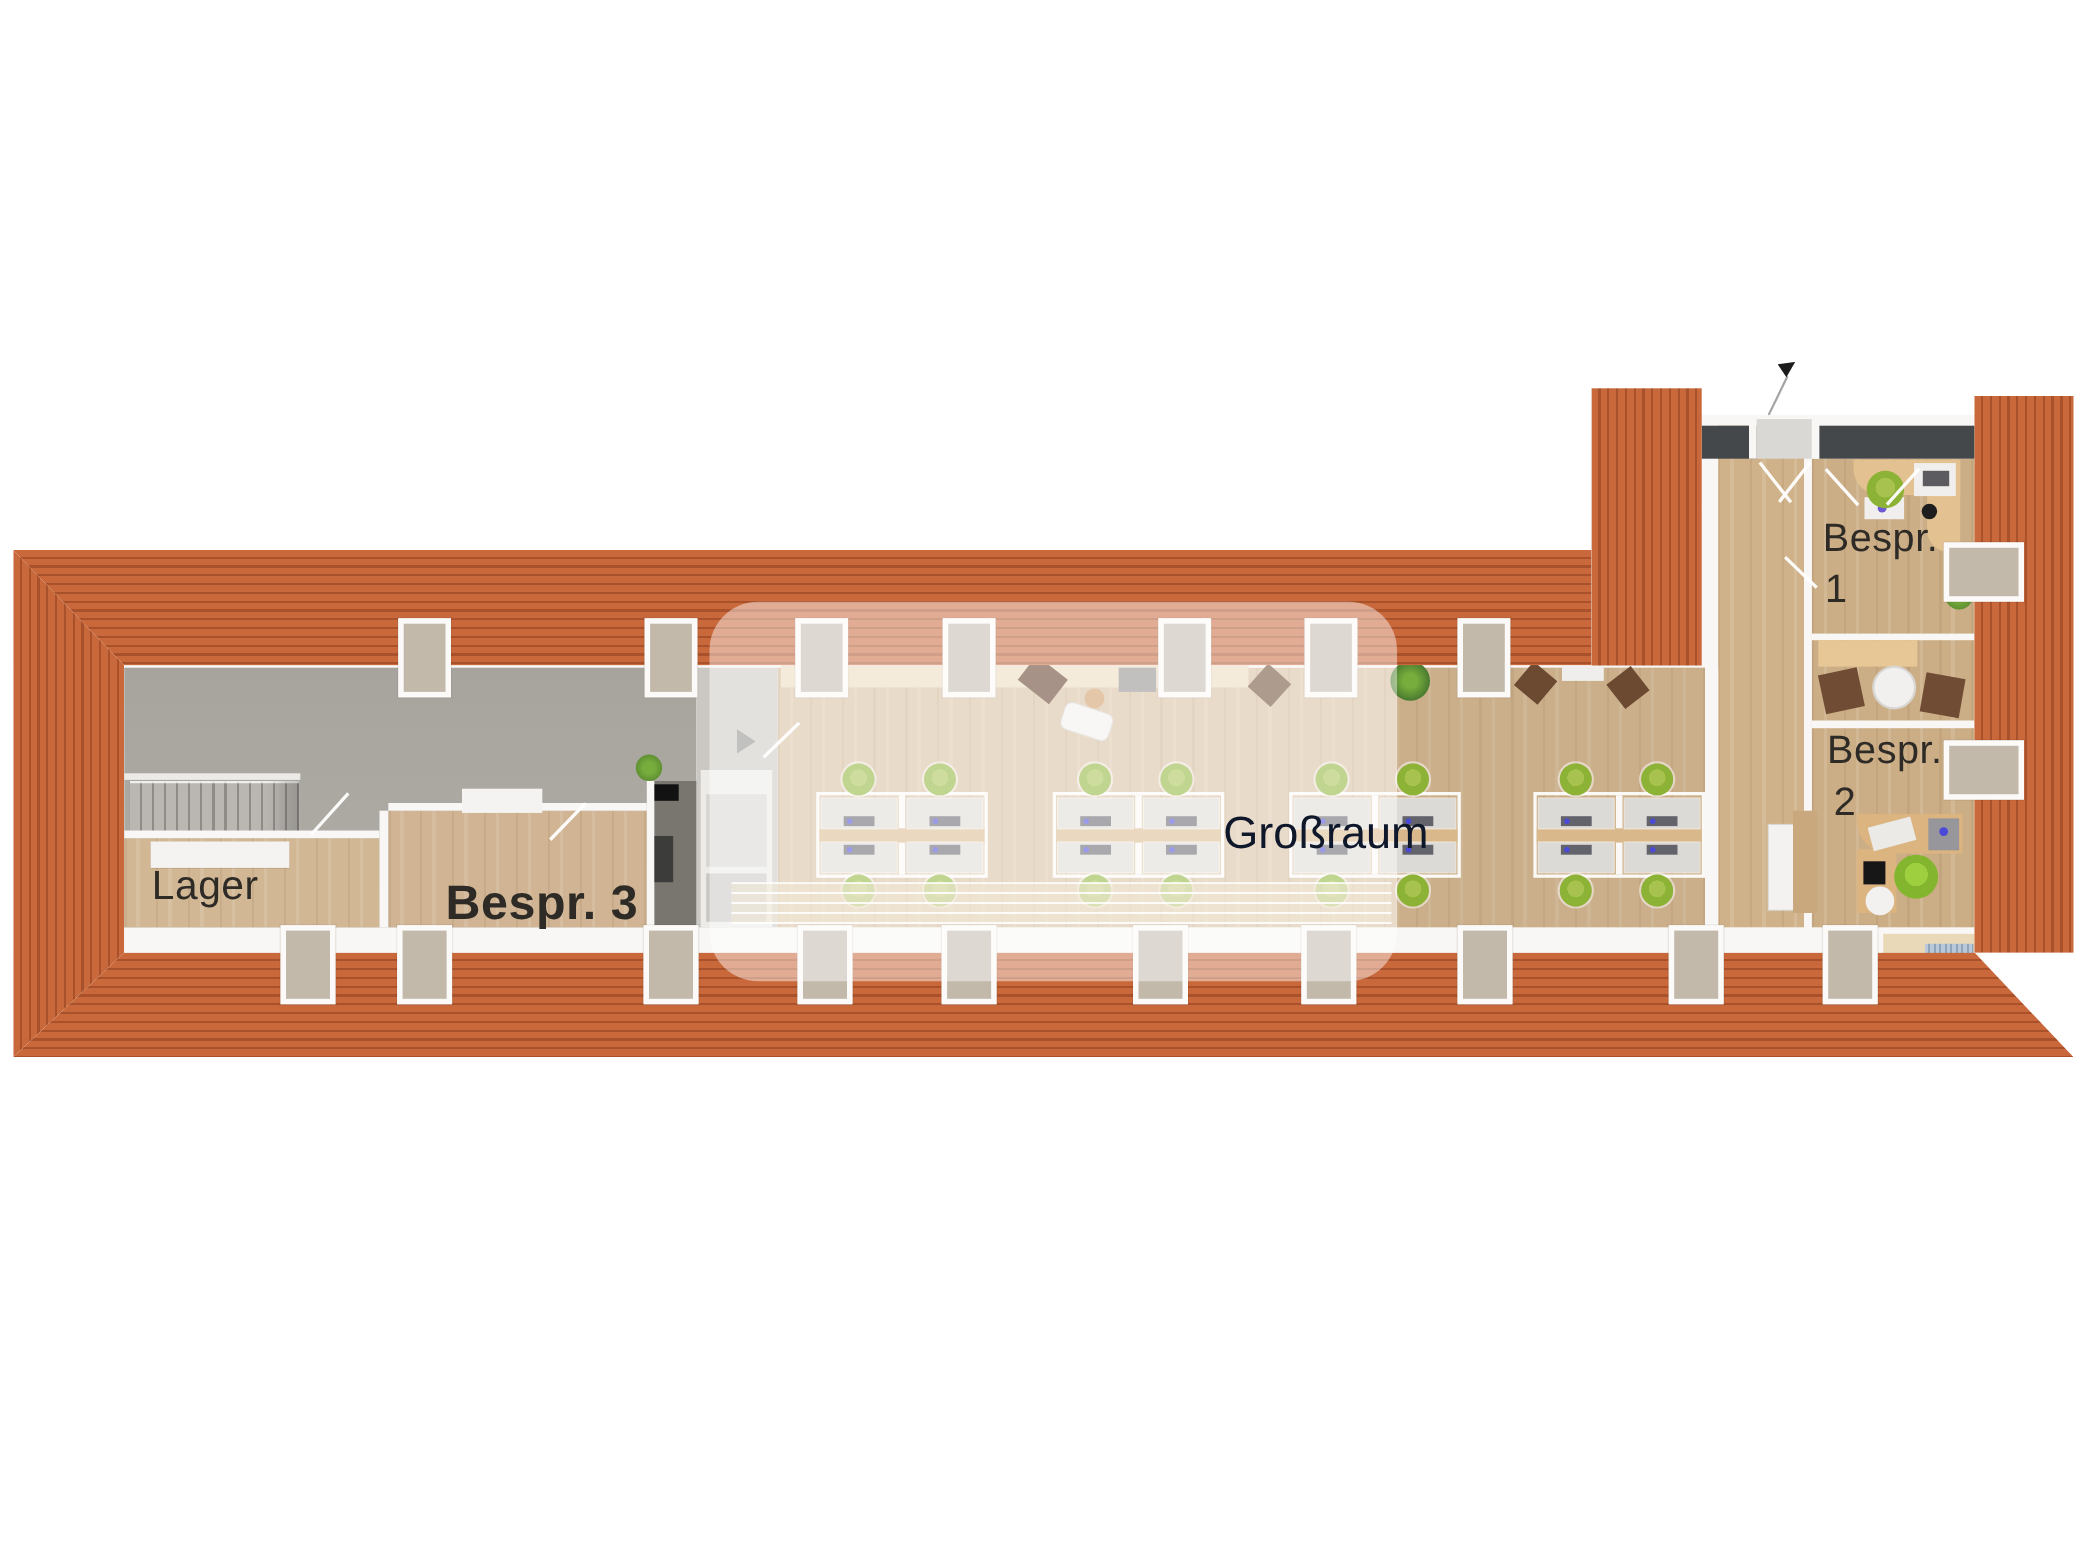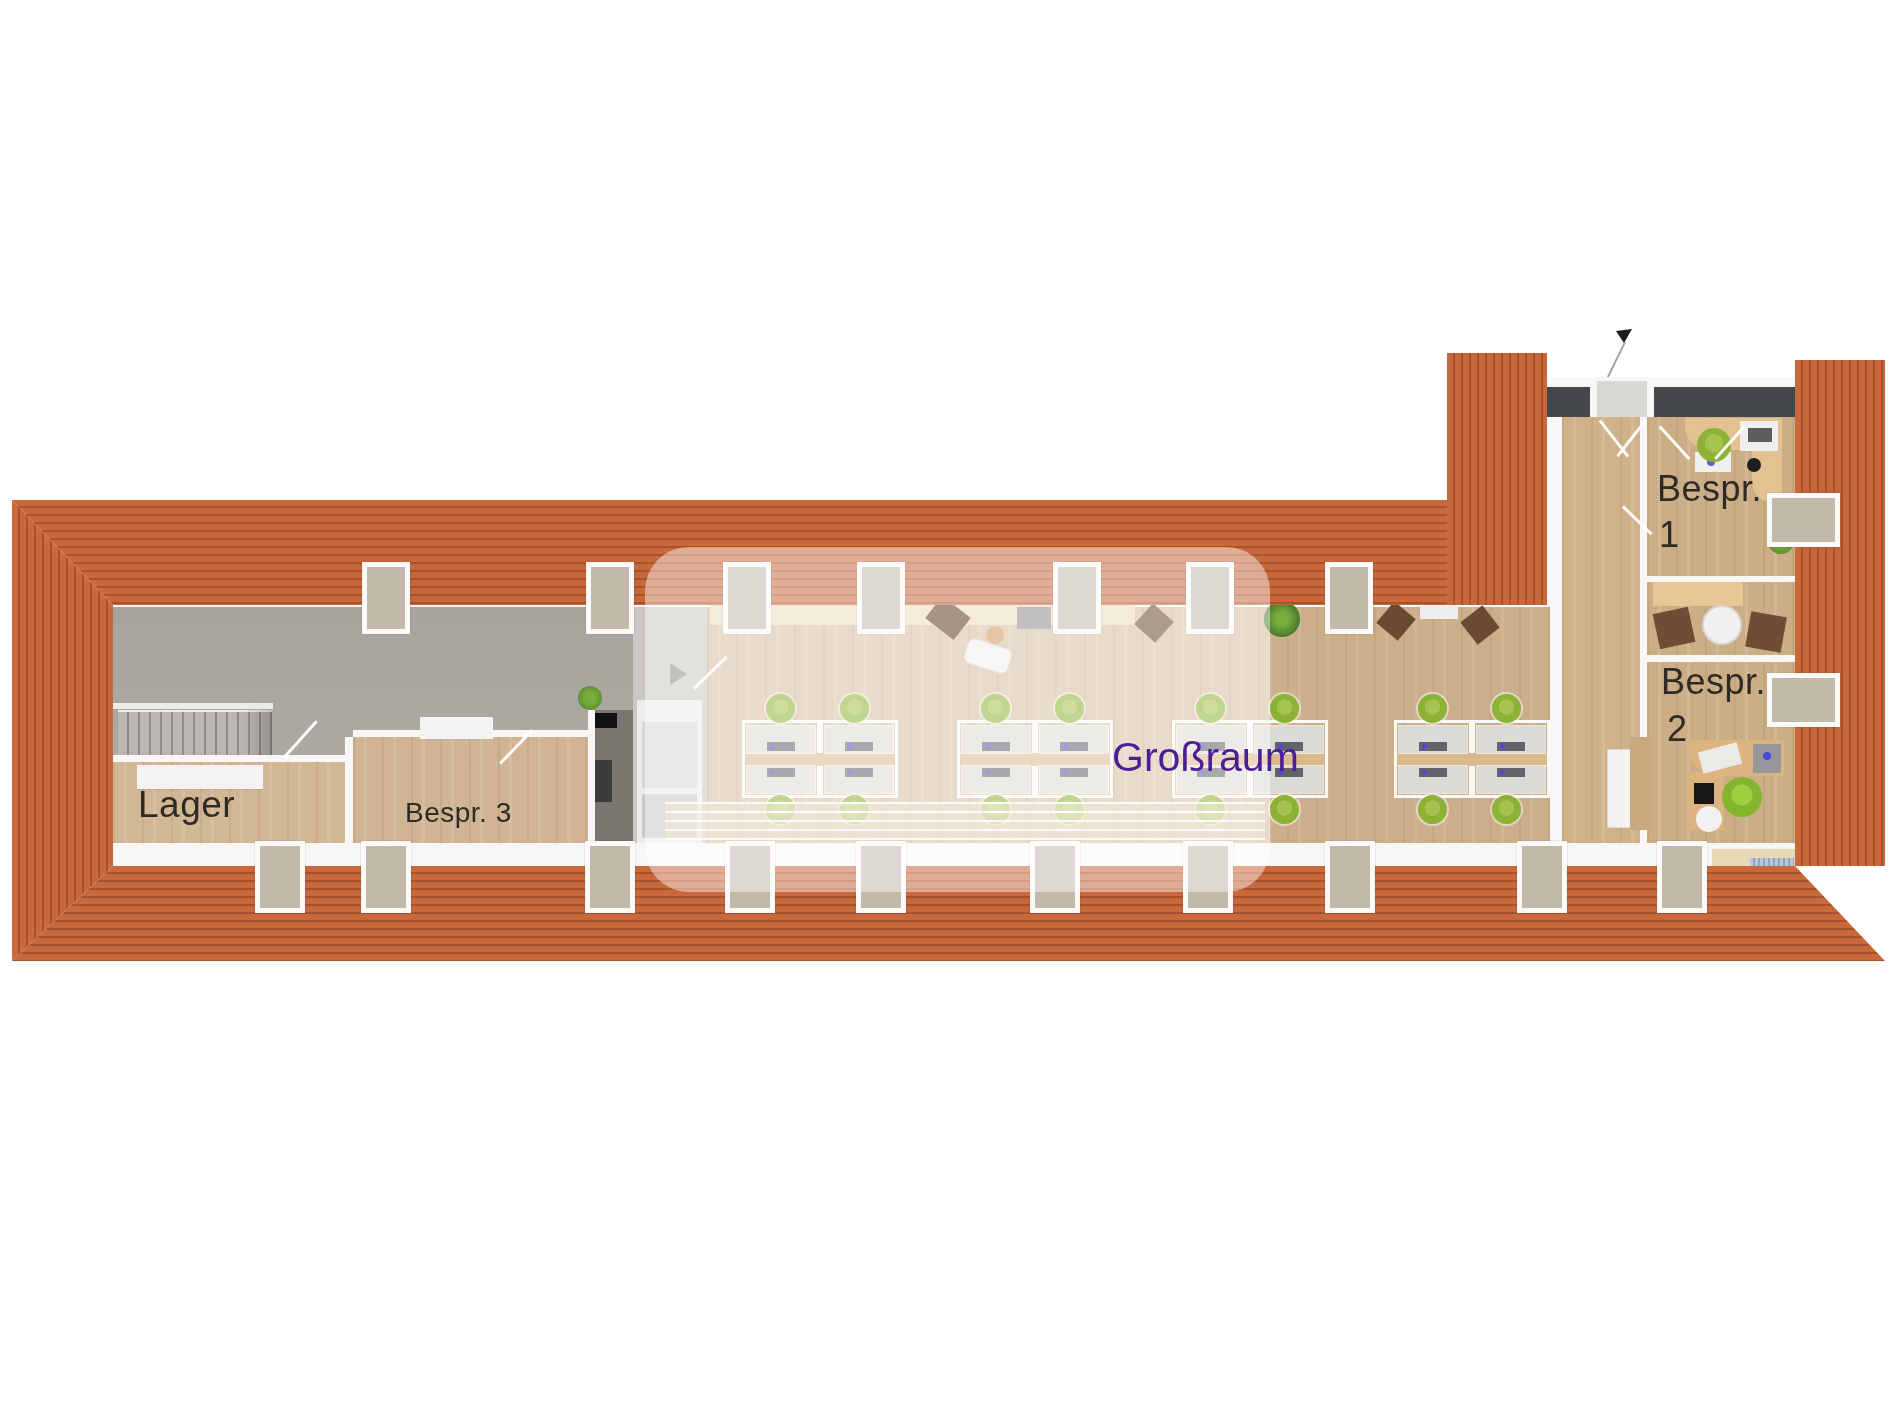--- a/index.html
+++ b/index.html
@@ -36,21 +36,21 @@
   .cl-chair{position:absolute;width:29px;height:29px;border-radius:50%;
      background:radial-gradient(circle at 50% 45%,#a7c24e 0 35%,var(--chair-green) 36% 75%,#6f9226 76%);
      box-shadow:0 0 0 2px rgba(255,255,255,.5);}
 
   
   .room-label{position:absolute;color:var(--label-dark);z-index:60;line-height:1;letter-spacing:.5px;}
   .wm-box{position:absolute;left:645px;top:547px;width:625px;height:345px;border-radius:44px;
           background:rgba(255,255,255,.45);z-index:50;}
   .wm-brand{position:absolute;left:700px;top:586px;font-family:"Liberation Serif",serif;
             font-size:162px;line-height:1;letter-spacing:-2px;color:var(--brand-brown);opacity:.78;z-index:55;}
-  .wm-sub{position:absolute;left:1112px;top:737px;font-size:41px;color:#4c1d95;z-index:55;line-height:1;}
+  .wm-sub{position:absolute;left:1112px;top:737px;font-size:41px;color:#0f172a;z-index:55;line-height:1;}
 
   .cursor-arrow{position:absolute;left:1616px;top:329px;width:16px;height:14px;background:#1c1c1c;
         clip-path:polygon(0 15%,100% 0,50% 100%);z-index:70;}
   .cursor-line{position:absolute;left:1624px;top:342px;width:1.5px;height:39px;background:#a3a3a3;
         transform-origin:top center;transform:rotate(26deg);z-index:69;}
   .play-arrow{position:absolute;left:670px;top:663px;width:0;height:0;z-index:22;
         border-top:11px solid transparent;border-bottom:11px solid transparent;border-left:17px solid #8f8e8a;}
 </style>
 </head>
 <body>
@@ -151,21 +151,21 @@
 
   <div class="play-arrow"></div>
 
   <div class="roof h" style="left:12px;top:500px;width:1435px;height:105px;clip-path:polygon(0 0,100% 0,100% 100%,101px 100%);"></div>
   <div class="roof v" style="left:1447px;top:353px;width:100px;height:252px;"></div>
   <div class="roof v" style="left:12px;top:500px;width:101px;height:461px;clip-path:polygon(0 0,100% 105px,100% 366px,0 100%);"></div>
   <div class="roof h" style="left:12px;top:866px;width:1873px;height:95px;clip-path:polygon(101px 0,1783px 0,1873px 100%,0 100%);"></div>
   <div class="roof v" style="left:1795px;top:360px;width:90px;height:506px;"></div>
 
   <div class="room-label" style="left:138px;top:786px;font-size:37px;">Lager</div>
-  <div class="room-label" style="left:405px;top:799px;font-size:28px;">Bespr. 3</div>
+  <div class="room-label" style="left:405px;top:799px;font-size:44px;font-weight:bold;">Bespr. 3</div>
   <div class="room-label" style="left:1657px;top:471px;font-size:36px;">Bespr.</div>
   <div class="room-label" style="left:1659px;top:517px;font-size:36px;">1</div>
   <div class="room-label" style="left:1661px;top:664px;font-size:36px;">Bespr.</div>
   <div class="room-label" style="left:1667px;top:711px;font-size:36px;">2</div>
 
   <div class="wm-box"></div>
   <div class="wm-sub">Großraum</div>
 
   <div class="cursor-line"></div>
   <div class="cursor-arrow"></div>

